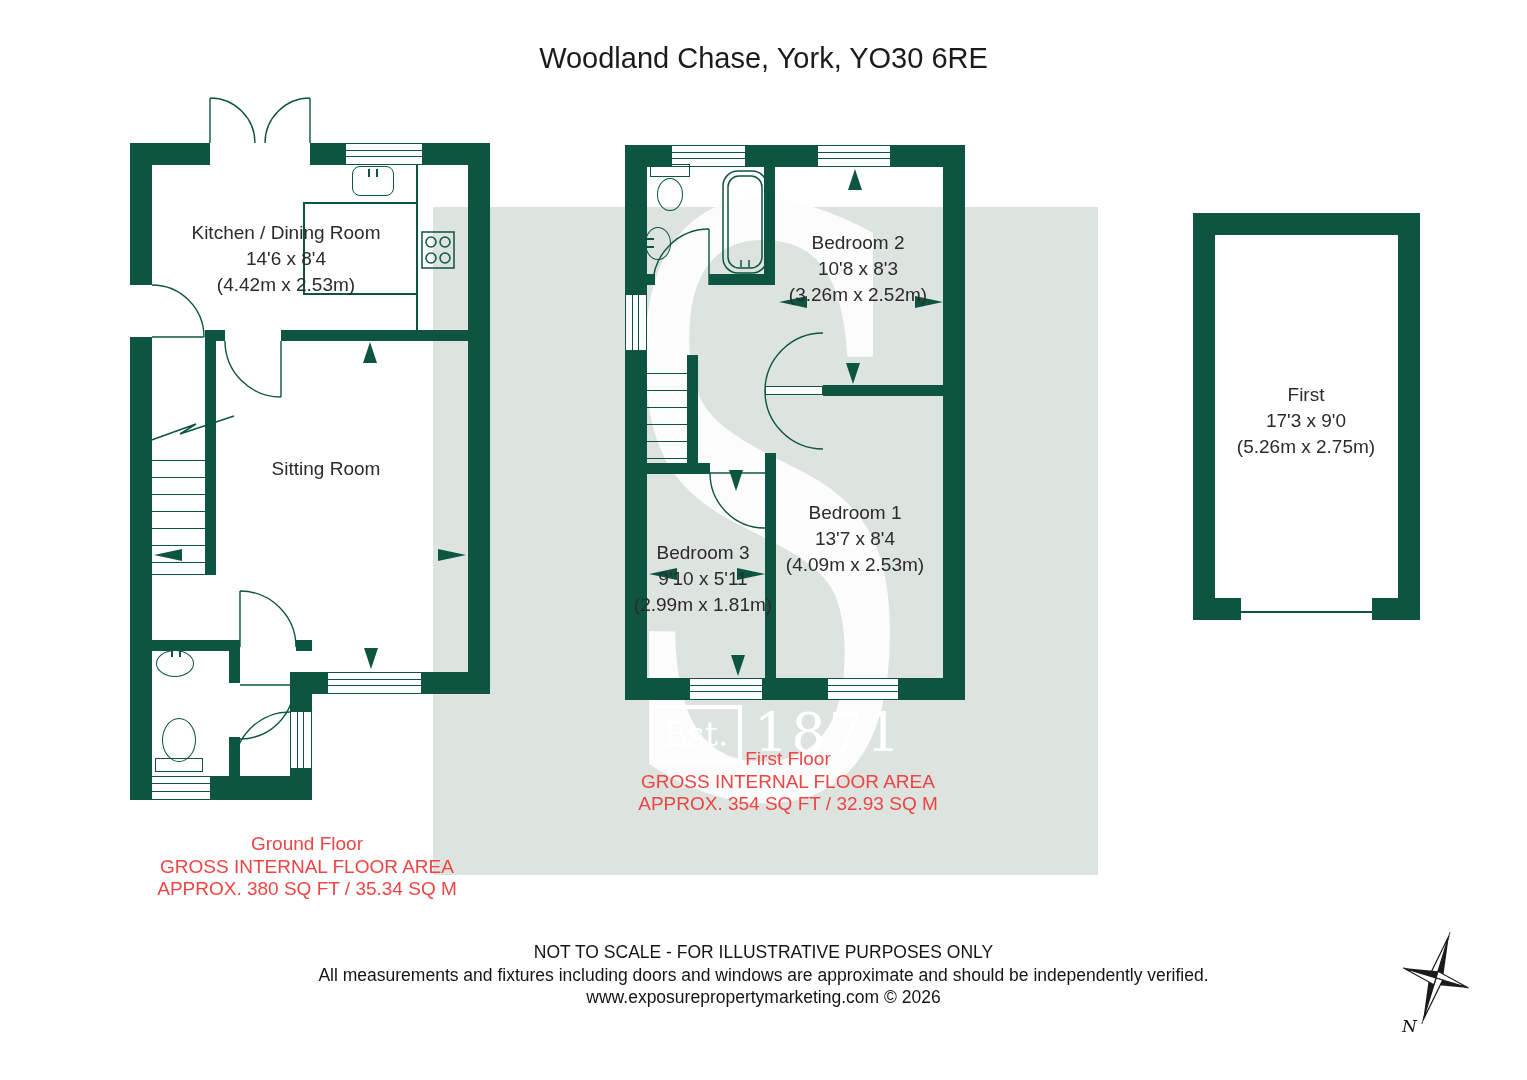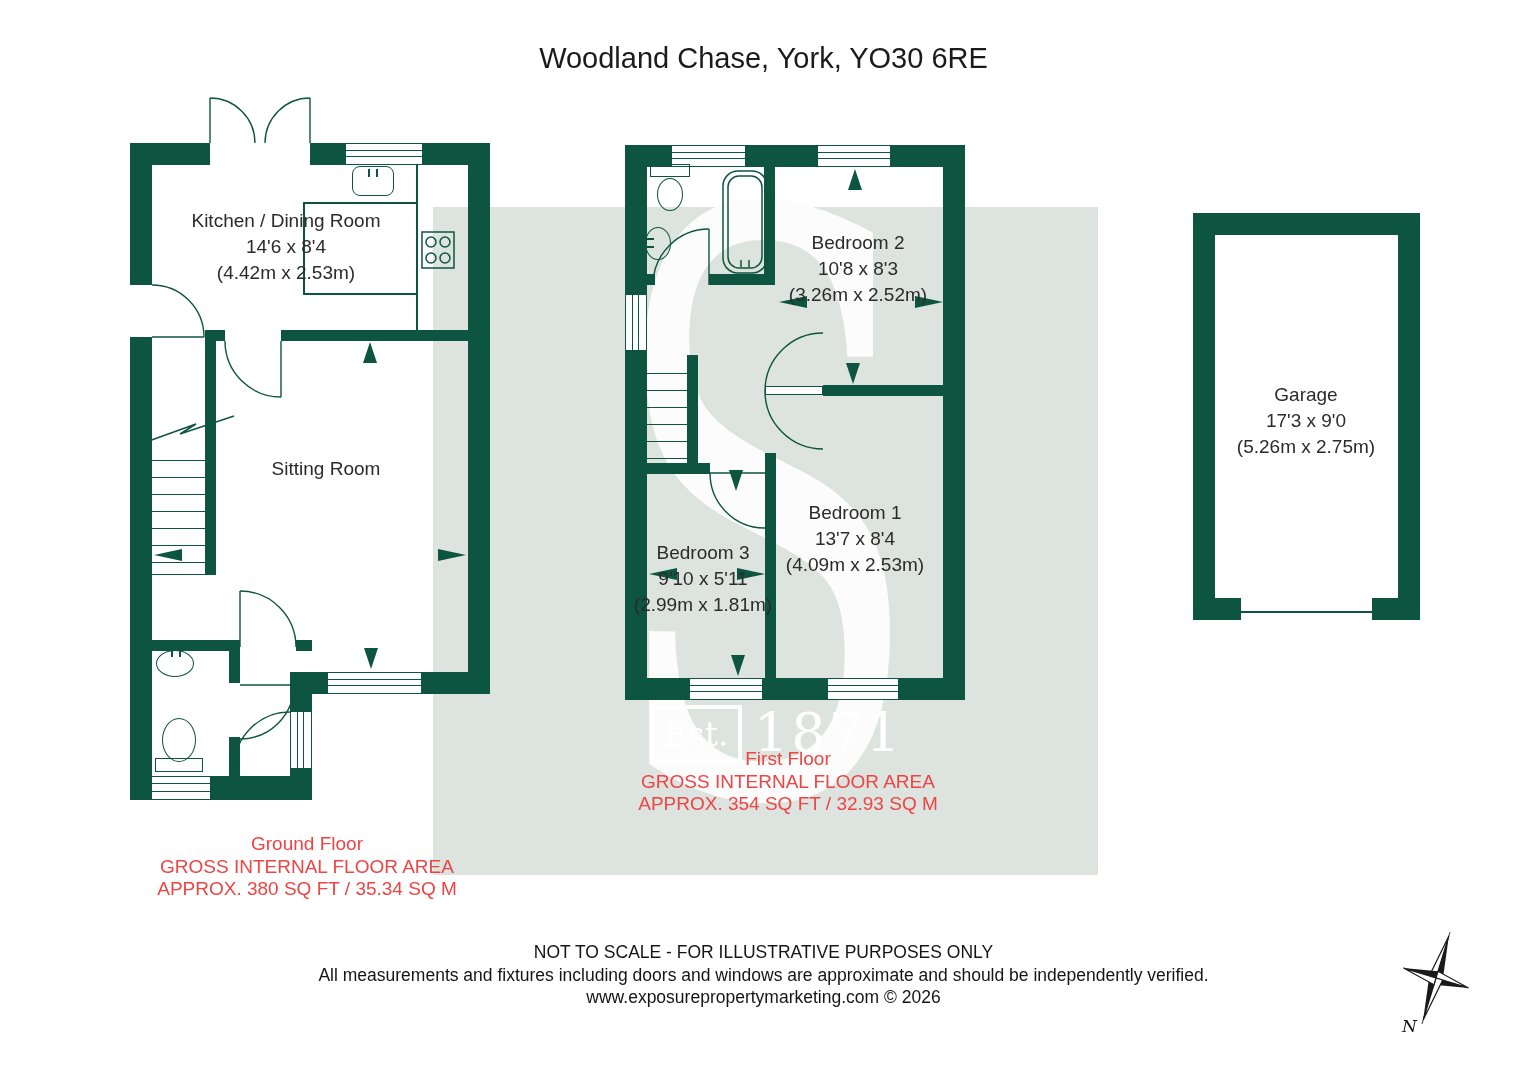--- a/index.html
+++ b/index.html
@@ -199,21 +199,21 @@
 
   <div class="w" style="left:1193px;top:213px;width:227px;height:22px"></div>
   <div class="w" style="left:1193px;top:213px;width:22px;height:407px"></div>
   <div class="w" style="left:1398px;top:213px;width:22px;height:407px"></div>
   <div class="w" style="left:1193px;top:598px;width:48px;height:22px"></div>
   <div class="w" style="left:1372px;top:598px;width:48px;height:22px"></div>
   <div class="tline" style="left:1241px;top:611px;width:131px;height:1.5px"></div>
 
 </div>
 
-<div class="rlabel" style="left:150px;top:208px;width:272px">
+<div class="rlabel" style="left:150px;top:220px;width:272px">
   <div>Kitchen / Dining Room</div>
   <div>14'6 x 8'4</div>
   <div>(4.42m x 2.53m)</div>
 </div>
 <div class="rlabel" style="left:180px;top:456px;width:292px">
   <div>Sitting Room</div>
 </div>
 <div class="rlabel" style="left:769px;top:230px;width:178px">
   <div>Bedroom 2</div>
   <div>10'8 x 8'3</div>
@@ -223,21 +223,21 @@
   <div>Bedroom 1</div>
   <div>13'7 x 8'4</div>
   <div>(4.09m x 2.53m)</div>
 </div>
 <div class="rlabel" style="left:628px;top:540px;width:150px">
   <div>Bedroom 3</div>
   <div>9'10 x 5'11</div>
   <div>(2.99m x 1.81m)</div>
 </div>
 <div class="rlabel" style="left:1214px;top:382px;width:184px">
-  <div>Garage</div>
+  <div>First</div>
   <div>17'3 x 9'0</div>
   <div>(5.26m x 2.75m)</div>
 </div>
 
 <div class="flabel" style="left:125px;top:833px;width:364px">
   <div>Ground Floor</div>
   <div>GROSS INTERNAL FLOOR AREA</div>
   <div>APPROX. 380 SQ FT / 35.34 SQ M</div>
 </div>
 <div class="flabel" style="left:606px;top:748px;width:364px">

